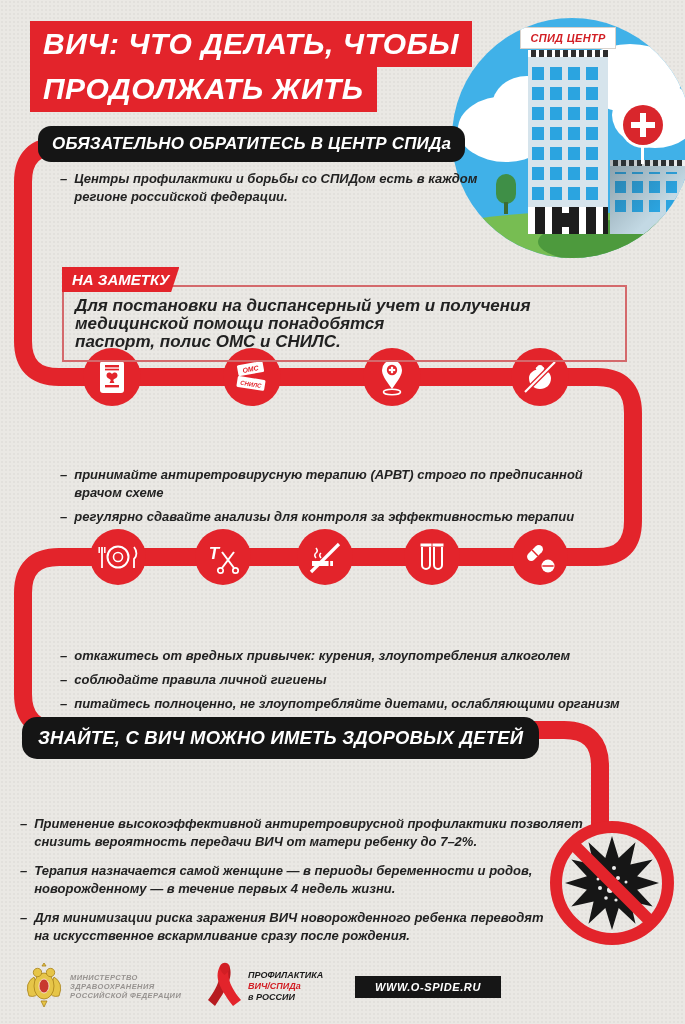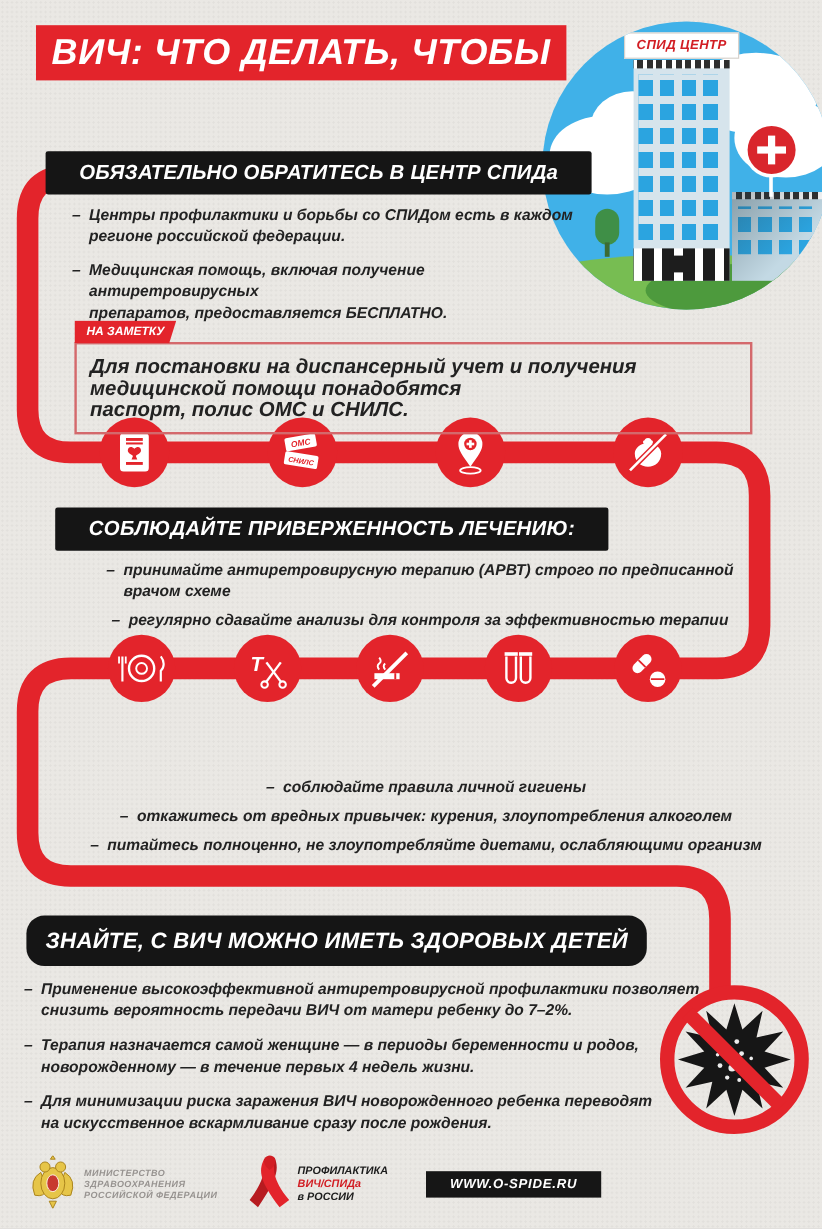--- a/index.html
+++ b/index.html
@@ -69,34 +69,34 @@
   .cross-pole { position:absolute; left:189px; top:124px; width:3px; height:22px; background:#fff; }
   .cross-sign {
     position:absolute; left:171px; top:87px; width:40px; height:40px; border-radius:50%;
     background:#d9262c; box-shadow:0 0 0 3px #fff;
   }
   .cross-v { position:absolute; left:17px; top:8px; width:6px; height:24px; background:#fff; }
   .cross-h { position:absolute; left:8px; top:17px; width:24px; height:6px; background:#fff; }
   
   .hdr {
     position:absolute; z-index:4; background:#151515; color:#fff; font-weight:bold;
-    border-radius:2px; padding:8px 28px; font-size:17px; letter-spacing:.2px; white-space:nowrap;
+    border-radius:13px; padding:8px 14px; font-size:17px; letter-spacing:.2px; white-space:nowrap;
   }
   .hdr-4 { font-size:18.5px; padding:10px 16px; border-radius:15px; }
   
   .bullets { position:absolute; z-index:4; color:#222; font-size:13px; font-weight:bold; line-height:18px; }
   .bullets .li { display:flex; margin-bottom:10px; }
   .bullets .li::before { content:"–"; margin-right:7px; flex:0 0 auto; }
   .bullets .li span { white-space:pre-line; }
-  .gap-sm .li { margin-bottom:6px;justify-content:center; }
+  .gap-sm .li { margin-bottom:6px; }
   .gap-lg .li { margin-bottom:11px; }
   
   .note-tab {
     position:absolute; left:62px; top:267px; z-index:5; background:#e3242b; color:#fff;
-    font-weight:bold; font-size:10px; padding:4px 10px;
+    font-weight:bold; font-size:15px; padding:4px 10px;
     clip-path:polygon(0 0, 100% 0, 93% 100%, 0 100%);
   }
   .note-box {
     position:absolute; left:62px; top:285px; width:565px; z-index:4;
     border:2px solid #d4696c; padding:10px 11px 9px; color:#222;
     font-size:17px; font-weight:bold; line-height:18px;
   }
   .note-box span { white-space:pre-line; }
   
   .path-layer { position:absolute; left:0; top:0; z-index:2; }
@@ -127,20 +127,21 @@
     <circle cx="392" cy="377" r="29" fill="#e3242b"></circle>
     <circle cx="540" cy="377" r="29" fill="#e3242b"></circle>
     <circle cx="118" cy="557" r="28" fill="#e3242b"></circle>
     <circle cx="223" cy="557" r="28" fill="#e3242b"></circle>
     <circle cx="325" cy="557" r="28" fill="#e3242b"></circle>
     <circle cx="432" cy="557" r="28" fill="#e3242b"></circle>
     <circle cx="540" cy="557" r="28" fill="#e3242b"></circle>
   </svg>
 
   <div class="title-line title-1">ВИЧ: ЧТО ДЕЛАТЬ, ЧТОБЫ</div>
+  <div class="title-line title-2">ПРОДОЛЖАТЬ ЖИТЬ</div>
 
   <div class="illo-circle">
     <div class="cloud" style="left:6px; top:78px; width:96px; height:66px;"></div>
     <div class="cloud" style="left:40px; top:58px; width:70px; height:60px;"></div>
     <div class="cloud" style="left:126px; top:26px; width:104px; height:68px;"></div>
     <div class="cloud" style="left:160px; top:64px; width:86px; height:66px;"></div>
     <div class="ground" style="left:-44px; top:194px; width:330px; height:72px; background:#77bd52;"></div>
     <div class="ground" style="left:86px; top:202px; width:150px; height:44px; background:#4d9a3d;"></div>
     <div class="tree" style="left:44px; top:156px;"></div>
     <div class="trunk" style="left:52px; top:184px;"></div>
@@ -162,24 +163,20 @@
     </div>
     <div class="sign">СПИД ЦЕНТР</div>
   </div>
 
   <div class="hdr" style="left:38px; top:126px;">ОБЯЗАТЕЛЬНО ОБРАТИТЕСЬ В ЦЕНТР СПИДа</div>
   <div class="bullets" style="left:60px; top:170px; width:420px;">
     <div class="li">
         <span>Центры профилактики и борьбы со СПИДом есть в каждом
 регионе российской федерации.</span>
       </div>
-    <div class="li">
-        <span>Медицинская помощь, включая получение антиретровирусных
-препаратов, предоставляется БЕСПЛАТНО.</span>
-      </div>
   </div>
   <div class="note-tab">НА ЗАМЕТКУ</div>
   <div class="note-box">
     <span>Для постановки на диспансерный учет и получения медицинской помощи понадобятся
 паспорт, полис ОМС и СНИЛС.</span>
   </div>
 
   <div class="glyph" style="left:83px; top:348px;">
     <svg width="44" height="44" viewBox="-22 -22 44 44">
       <rect x="-12" y="-16" width="24" height="32" rx="3" fill="#fff"></rect>
@@ -213,21 +210,20 @@
   <div class="glyph" style="left:511px; top:348px;">
     <svg width="44" height="44" viewBox="-22 -22 44 44">
       <path d="M-11,1 C-11,-3.5 -7,-6.5 -3,-7.5 L-3,-9 A3,3 0 0 1 3,-9 L3,-7.5 C7,-6.5 11,-3.5 11,1 C11,8 6,12 0,12 C-6,12 -11,8 -11,1 Z" fill="#fff"></path>
       <circle cx="-2.6" cy="-8.6" r="1.6" fill="#fff"></circle>
       <circle cx="2.6" cy="-8.6" r="1.6" fill="#fff"></circle>
       <line x1="-14" y1="14" x2="14" y2="-14" stroke="#e3242b" stroke-width="4.6"></line>
       <line x1="-15" y1="15" x2="15" y2="-15" stroke="#fff" stroke-width="2.2"></line>
     </svg>
   </div>
 
-  <div class="hdr" style="left:46px; top:423px;">СОБЛЮДАЙТЕ ПРИВЕРЖЕННОСТЬ ЛЕЧЕНИЮ:</div>
   <div class="bullets gap-sm" style="left:60px; top:466px; width:580px;">
     <div class="li">
         <span>принимайте антиретровирусную терапию (АРВТ) строго по предписанной
 врачом схеме</span>
       </div>
     <div class="li">
         <span>регулярно сдавайте анализы для контроля за эффективностью терапии</span>
       </div>
   </div>
 
@@ -273,31 +269,31 @@
         <rect x="-9.5" y="-4.2" width="19" height="8.4" rx="4.2" fill="#fff"></rect>
         <line x1="0" y1="-4.2" x2="0" y2="4.2" stroke="#e3242b" stroke-width="1.5"></line>
       </g>
       <circle cx="8" cy="8" r="6.5" fill="#fff"></circle>
       <line x1="2.4" y1="8" x2="13.6" y2="8" stroke="#e3242b" stroke-width="1.5"></line>
     </svg>
   </div>
 
   <div class="bullets gap-sm" style="left:60px; top:647px; width:590px;">
     <div class="li">
+        <span>откажитесь от вредных привычек: курения, злоупотребления алкоголем</span>
+      </div>
+    <div class="li">
         <span>соблюдайте правила личной гигиены</span>
       </div>
     <div class="li">
-        <span>откажитесь от вредных привычек: курения, злоупотребления алкоголем</span>
-      </div>
-    <div class="li">
         <span>питайтесь полноценно, не злоупотребляйте диетами, ослабляющими организм</span>
       </div>
   </div>
 
-  <div class="hdr hdr-4" style="left:22px; top:763px;">ЗНАЙТЕ, С ВИЧ МОЖНО ИМЕТЬ ЗДОРОВЫХ ДЕТЕЙ</div>
+  <div class="hdr hdr-4" style="left:22px; top:717px;">ЗНАЙТЕ, С ВИЧ МОЖНО ИМЕТЬ ЗДОРОВЫХ ДЕТЕЙ</div>
   <div class="bullets gap-lg" style="left:20px; top:815px; width:565px;">
     <div class="li">
         <span>Применение высокоэффективной антиретровирусной профилактики позволяет
 снизить вероятность передачи ВИЧ от матери ребенку до 7–2%.</span>
       </div>
     <div class="li">
         <span>Терапия назначается самой женщине — в периоды беременности и родов,
 новорожденному — в течение первых 4 недель жизни.</span>
       </div>
     <div class="li">

